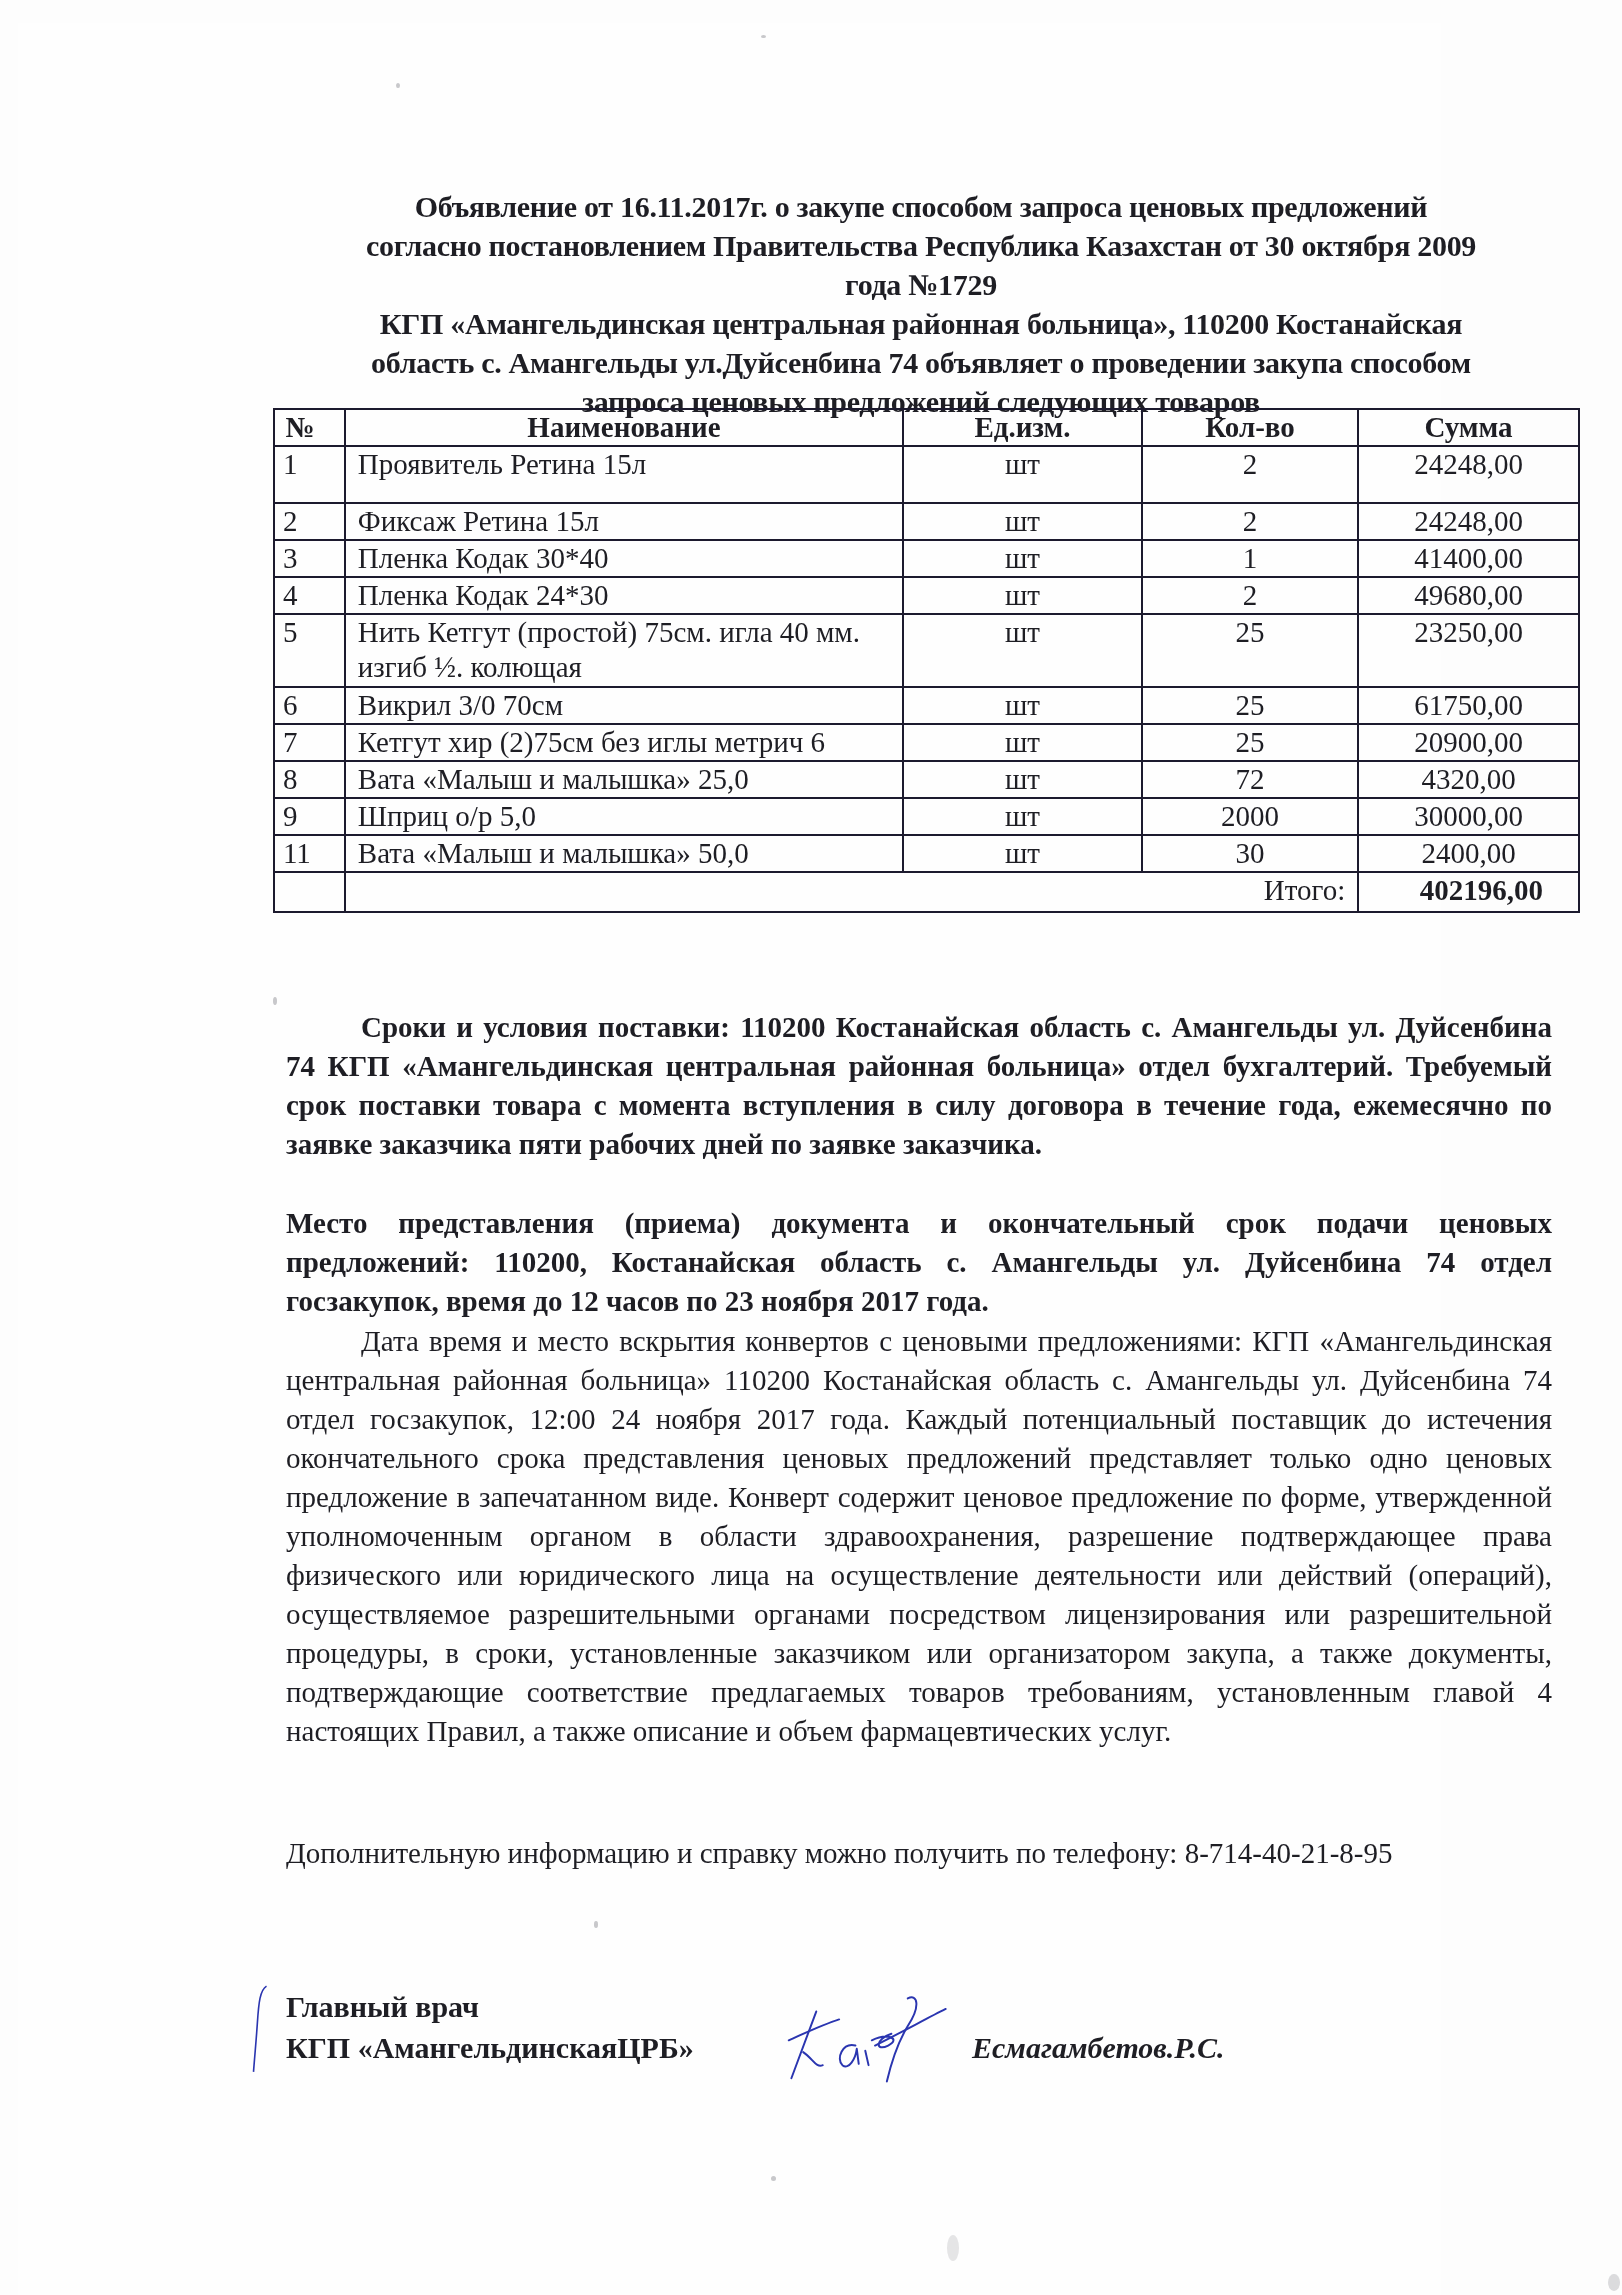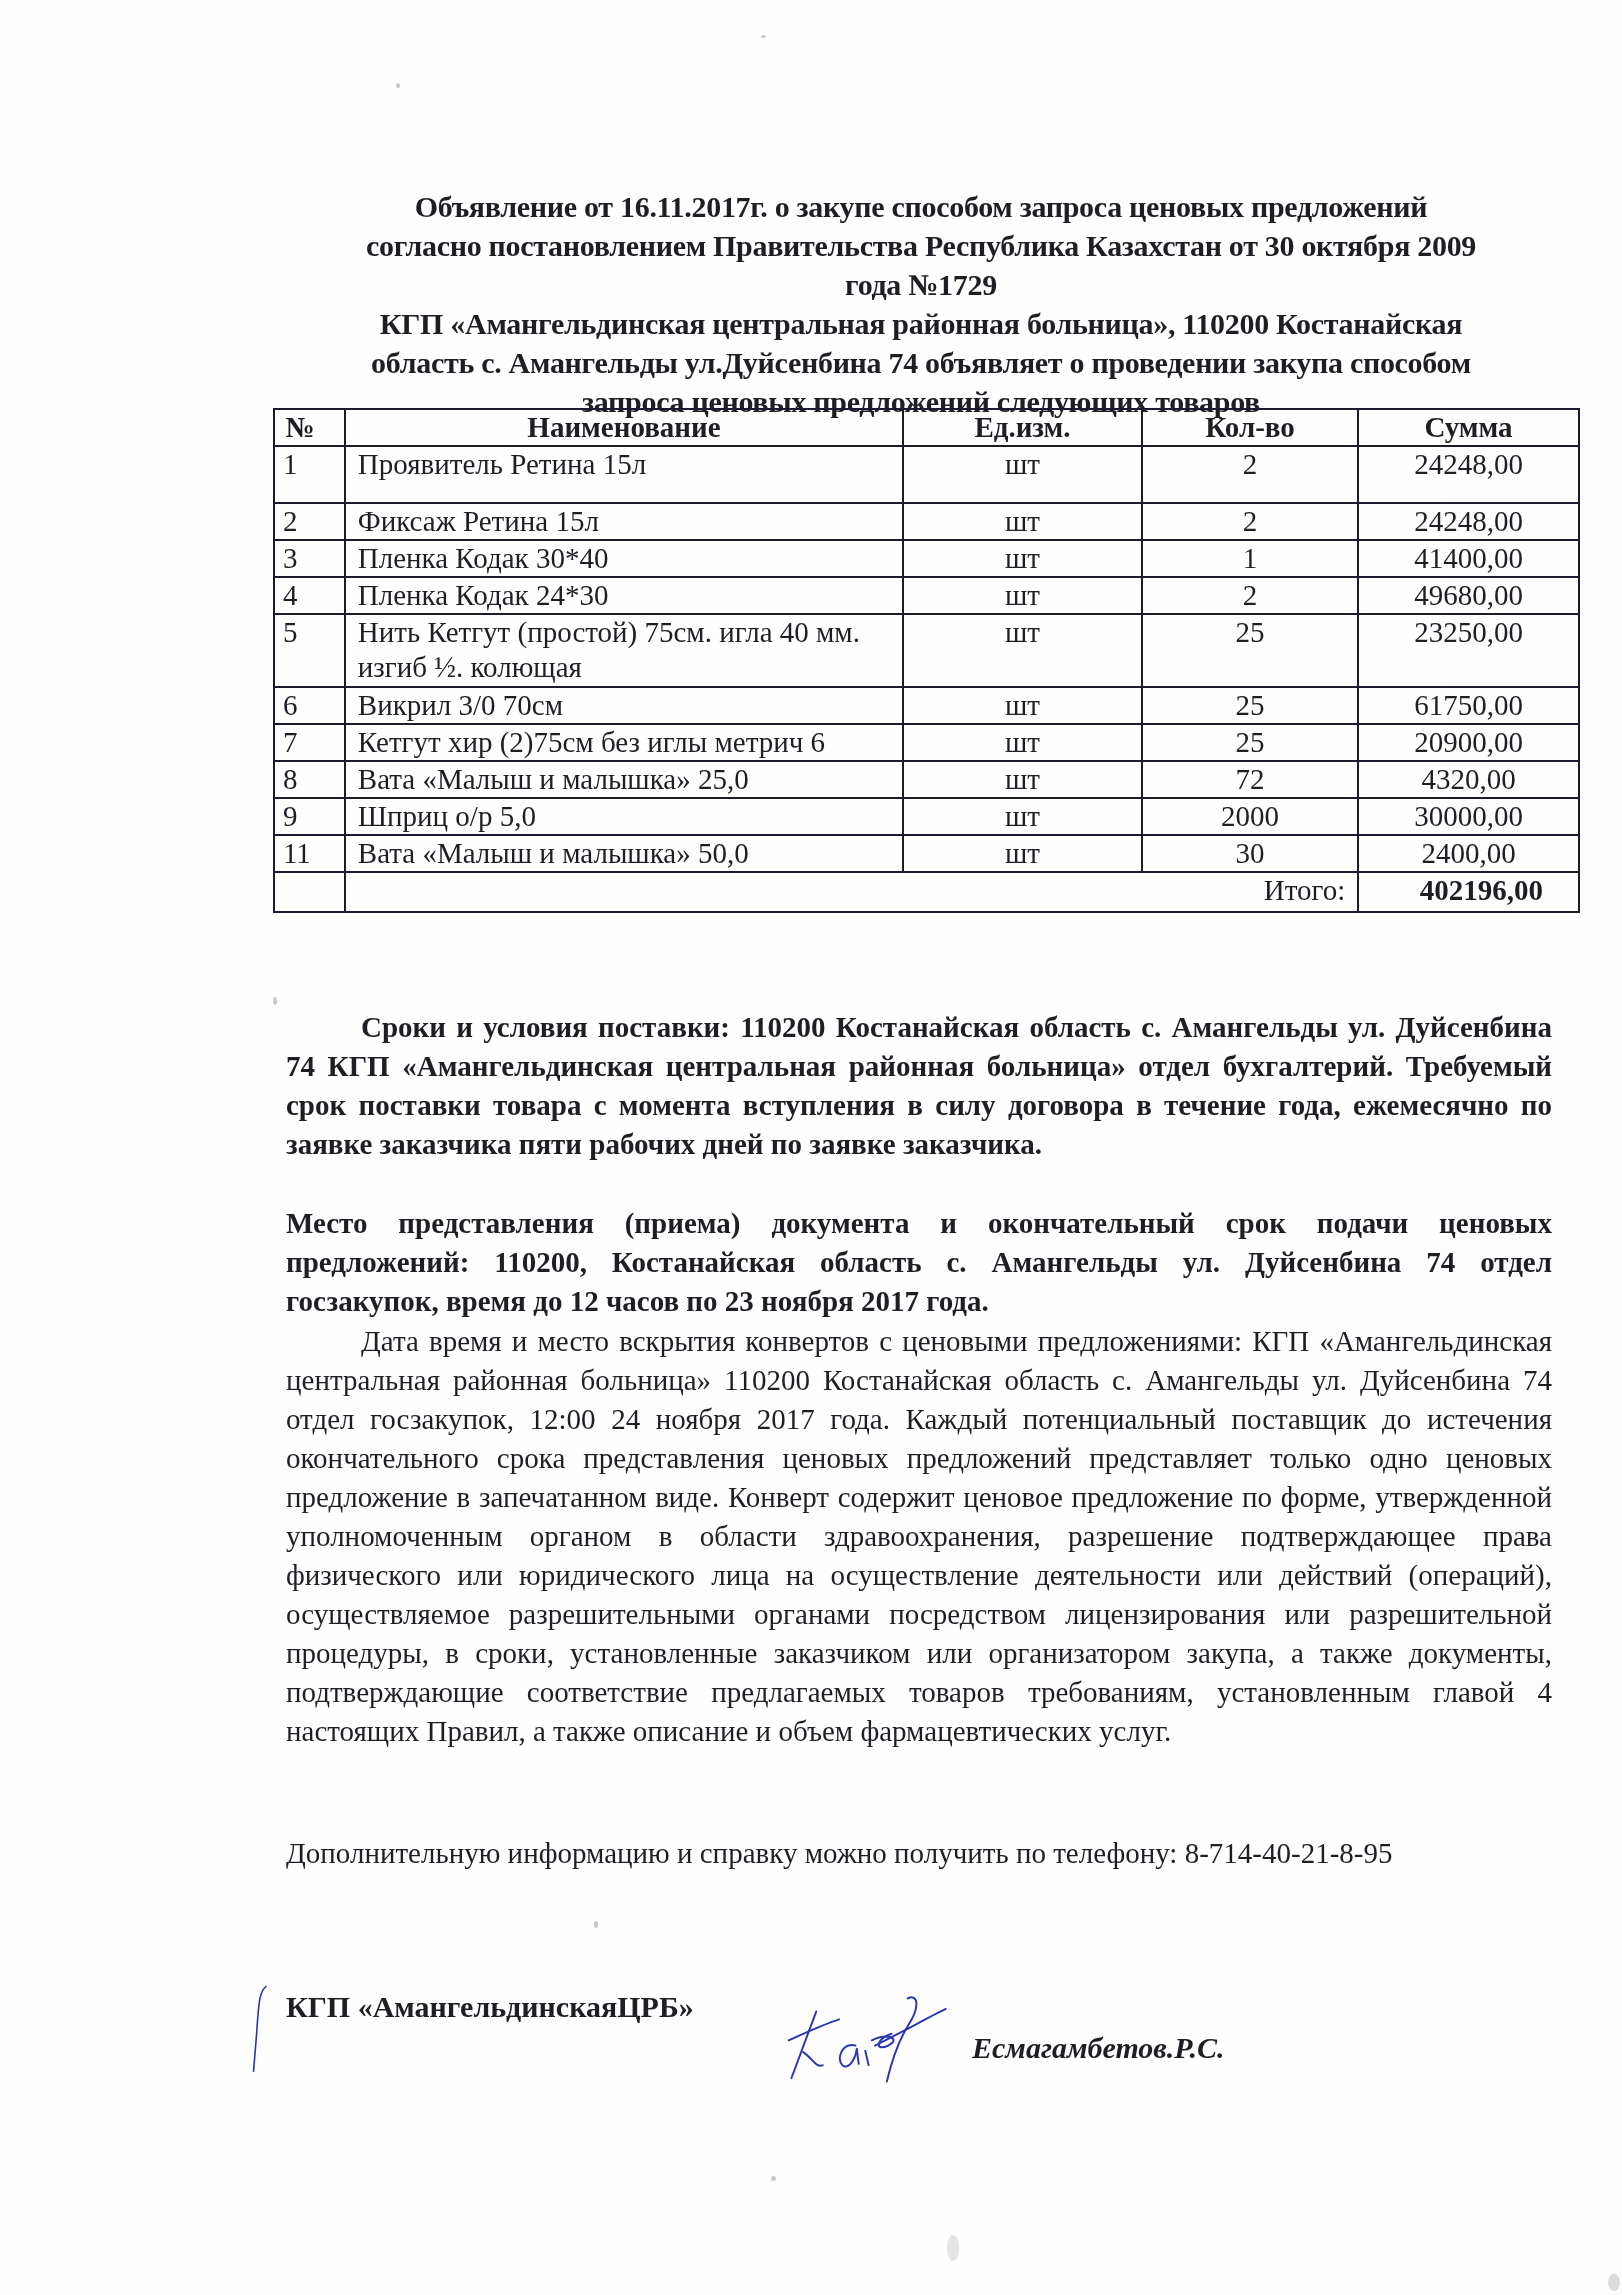--- a/index.html
+++ b/index.html
@@ -258,20 +258,21 @@
 
   <div class="body-text p-opening"><span class="indent"></span><span>Дата время  и место  вскрытия конвертов с ценовыми предложениями: КГП «Амангельдинская центральная районная больница» 110200 Костанайская область  с. Амангельды  ул. Дуйсенбина 74 отдел госзакупок, 12:00 24 ноября 2017 года. Каждый потенциальный поставщик до истечения окончательного срока представления ценовых предложений представляет только одно ценовых предложение в запечатанном виде. Конверт содержит ценовое предложение по форме, утвержденной уполномоченным органом в области здравоохранения, разрешение подтверждающее права физического или юридического лица на осуществление деятельности или действий (операций), осуществляемое разрешительными органами посредством лицензирования или разрешительной процедуры, в сроки, установленные заказчиком или организатором закупа, а также документы, подтверждающие соответствие  предлагаемых товаров требованиям, установленным главой 4 настоящих Правил, а также описание и объем фармацевтических услуг.</span></div>
 
   <div class="p-contact">Дополнительную  информацию и справку можно получить по телефону: 8-714-40-21-8-95</div>
 
   <svg class="bracket-svg" viewBox="0 0 40 140">
     <path d="M30 4 C 20 10, 18 30, 16 60 C 14 90, 12 110, 10 136" fill="none" stroke="#2a35b0" stroke-width="2.5"></path>
   </svg>
 
   <div class="signature-block">
+    <div>Главный врач</div>
     <div>КГП «АмангельдинскаяЦРБ»</div>
   </div>
 
   <svg class="signature-svg" viewBox="0 0 260 140">
     <g fill="none" stroke="#2a35b0" stroke-width="3" stroke-linecap="round" stroke-linejoin="round">
       <path d="M60 28 L 22 130"></path>
       <path d="M18 72 C 40 62, 70 48, 95 40"></path>
       <path d="M40 90 C 55 100, 60 115, 70 110"></path>
       <path d="M120 80 C 100 75, 90 100, 100 110 C 110 118, 120 100, 122 85 L 125 108"></path>
       <path d="M135 88 L 140 110"></path>

